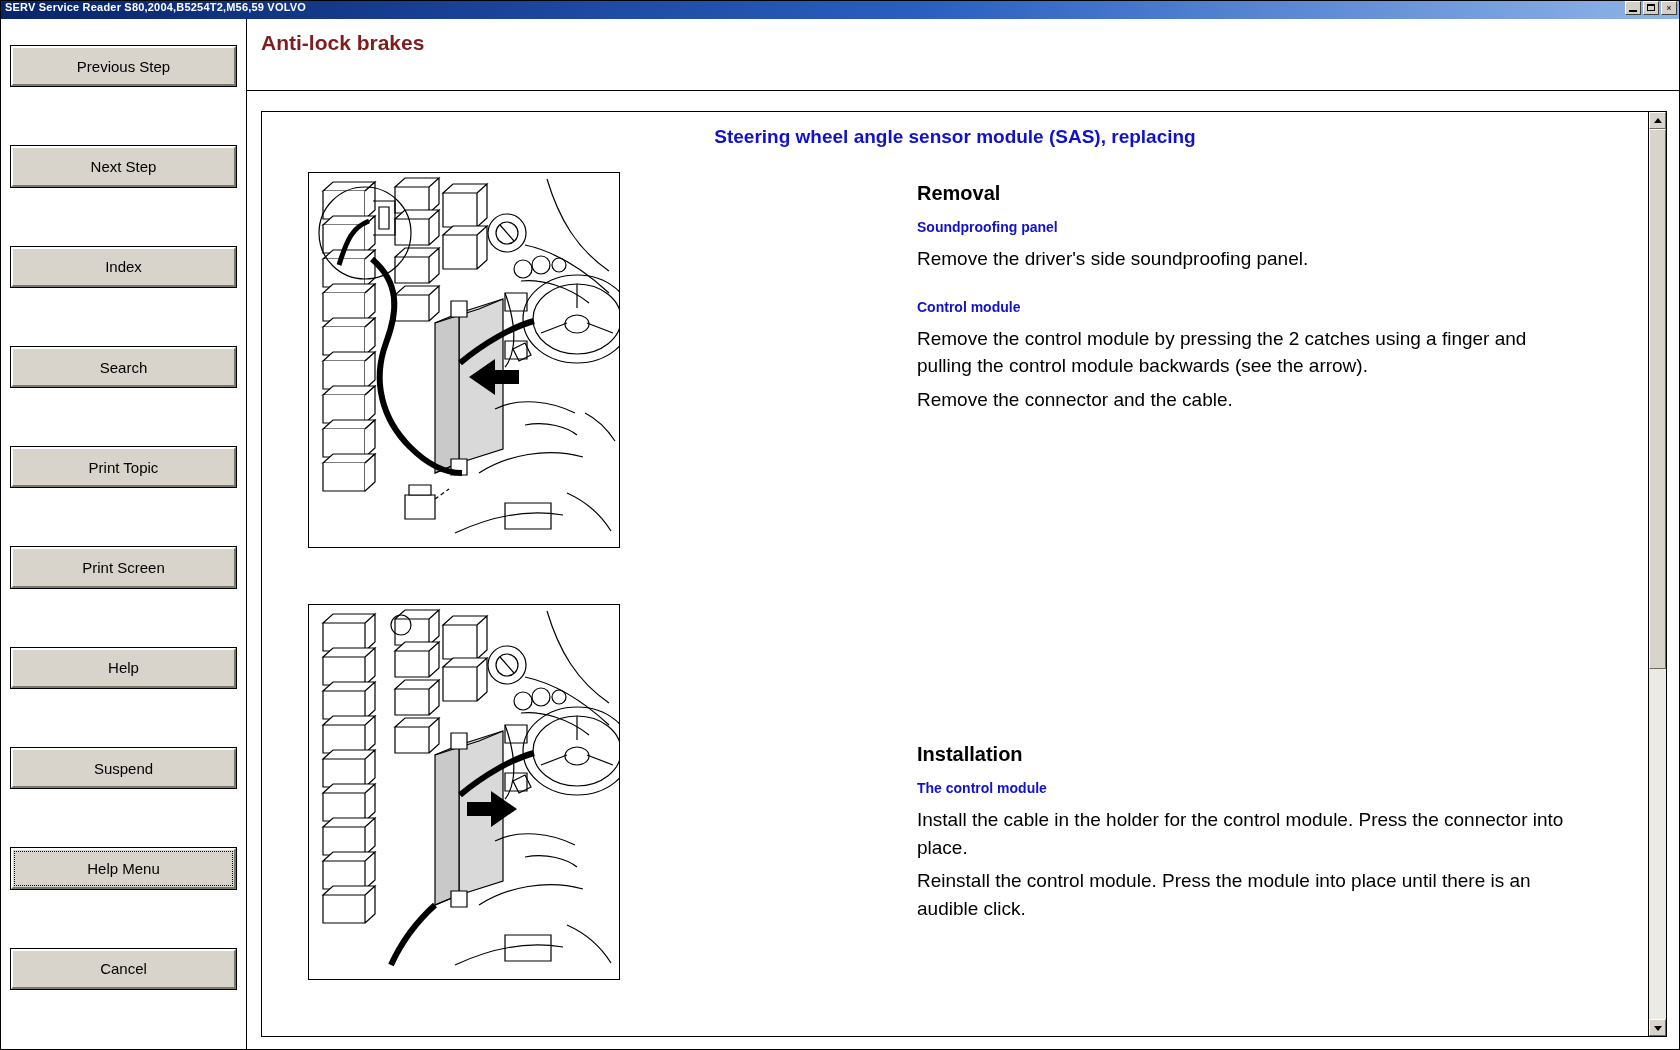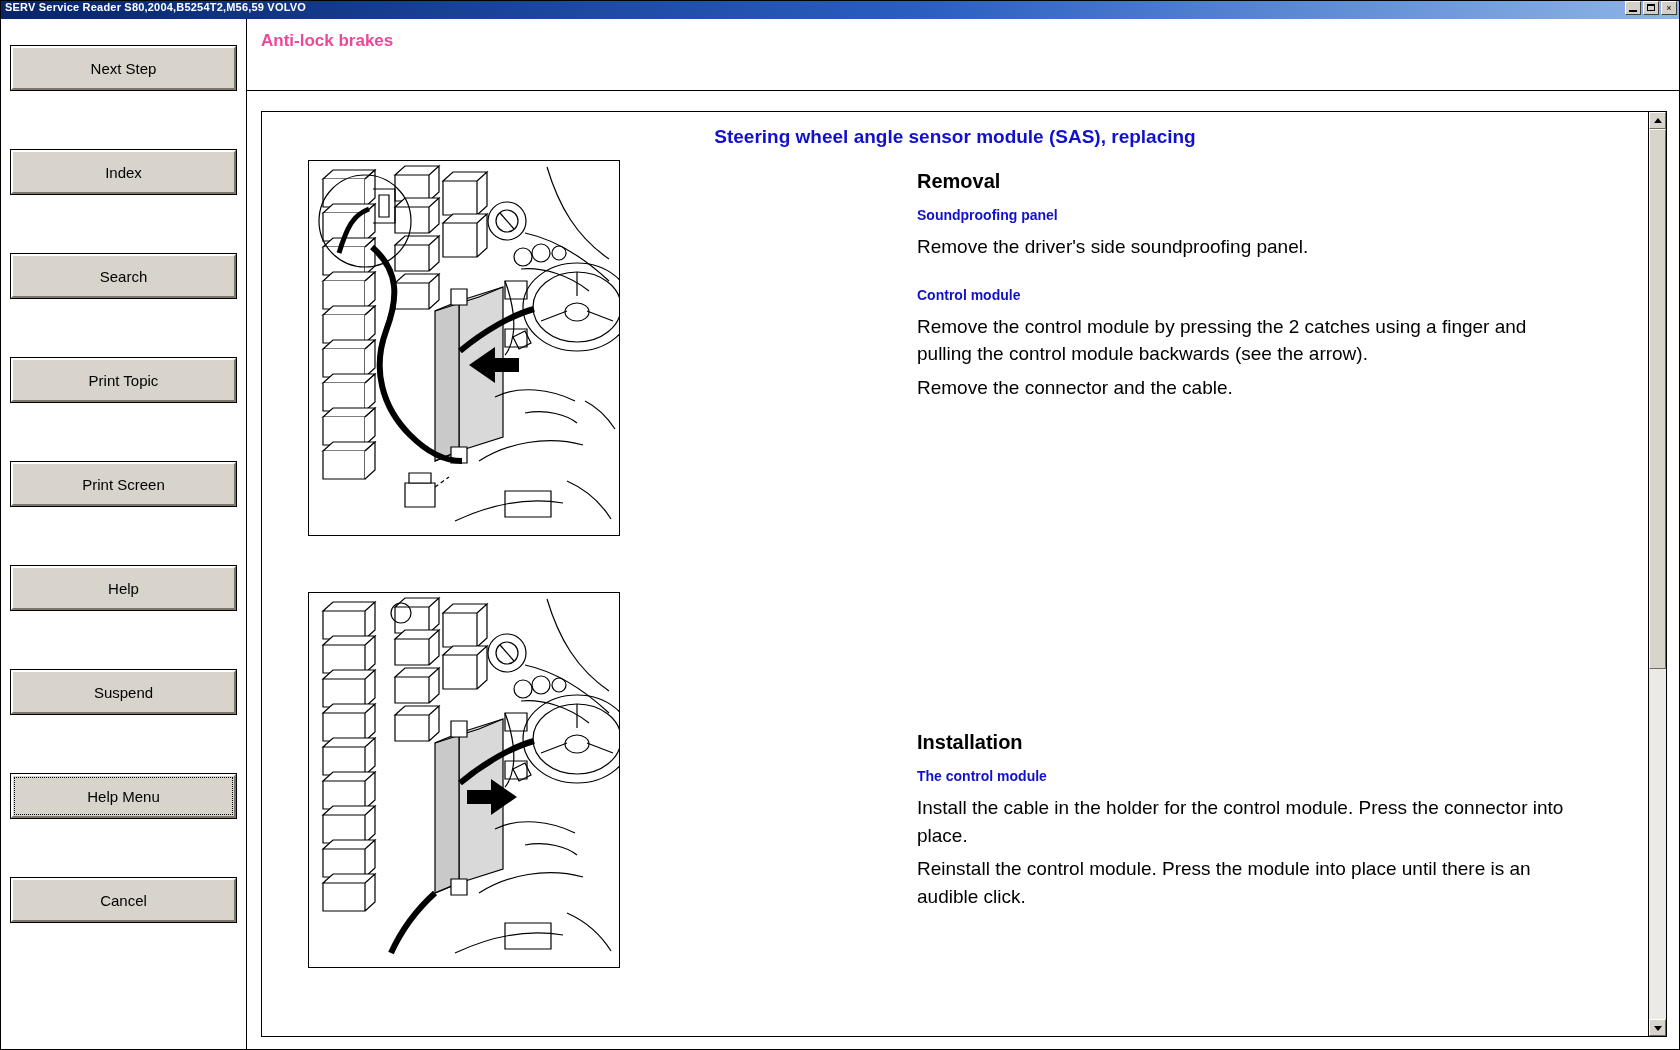--- a/index.html
+++ b/index.html
@@ -128,23 +128,23 @@
     background: #ffffff;
   }
   .breadcrumb-bar {
     height: 72px;
     flex: none;
     border-bottom: 1px solid #000000;
     padding: 12px 0 0 14px;
     box-sizing: border-box;
   }
   .breadcrumb-text {
-    color: #ec4899;
+    color: #7f1d1d;
     font-weight: bold;
-    font-size: 17px;
+    font-size: 21px;
     font-family: "Liberation Sans", sans-serif;
   }
 
   .doc-wrap {
     flex: 1;
     margin: 20px 12px 4px 14px;
     border: 1px solid #000000;
     display: flex;
     min-height: 0;
     background: #ffffff;
@@ -155,21 +155,21 @@
     position: relative;
     overflow: hidden;
     padding: 10px 0 0 0;
   }
 
   .doc-title {
     text-align: center;
     color: #1010cd;
     font-weight: bold;
     font-size: 19px;
-    margin: 4px 0 2px 0;
+    margin: 4px 0 14px 0;
     font-family: "Liberation Sans", sans-serif;
   }
 
   .doc-body {
     position: relative;
     height: calc(100% - 34px);
   }
 
   
   .text-col {
@@ -276,20 +276,23 @@
       <span class="glyph-max"></span>
     </div>
     <div class="win-btn">
       <span class="glyph-close">×</span>
     </div>
   </div>
 
   <div class="content">
 
     <div class="sidebar">
+      <div class="nav-button">
+        <span>Previous Step</span>
+      </div>
       <div class="nav-button">
         <span>Next Step</span>
       </div>
       <div class="nav-button">
         <span>Index</span>
       </div>
       <div class="nav-button">
         <span>Search</span>
       </div>
       <div class="nav-button">

